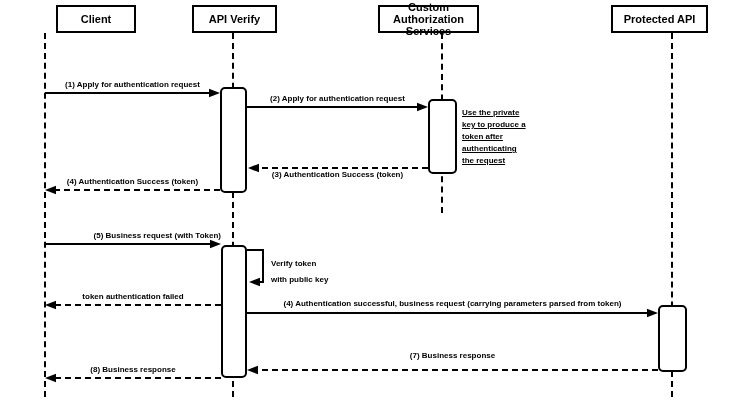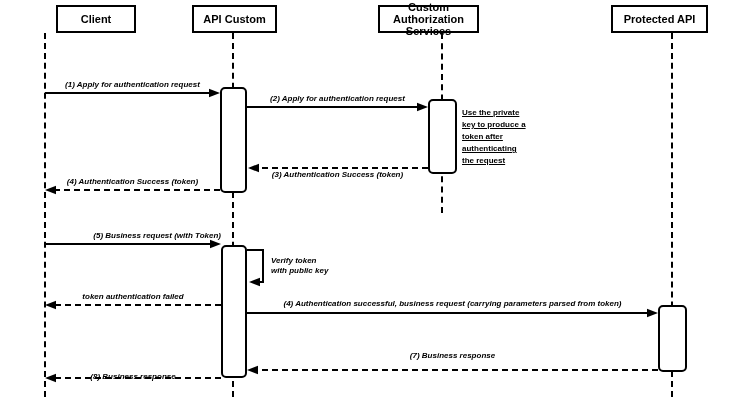--- a/index.html
+++ b/index.html
@@ -7,32 +7,32 @@
   .diagram{position:relative;width:738px;height:401px;background:#ffffff;overflow:hidden;
            font-family:"Liberation Sans",sans-serif;color:#000;}
   .actor{position:absolute;top:5px;height:28px;box-sizing:border-box;border:2px solid #000;
          background:#fff;display:flex;align-items:center;justify-content:center;text-align:center;
          font-size:11px;font-weight:bold;line-height:12px;z-index:2;}
   .lifeline{position:absolute;width:0;border-left:2px dashed #000;z-index:1;}
   .activation{position:absolute;box-sizing:border-box;border:2px solid #000;border-radius:5px;
               background:#fff;z-index:2;}
   .arrows{position:absolute;left:0;top:0;z-index:3;}
   .msg-label{position:absolute;font-size:8px;font-weight:bold;line-height:9px;text-align:center;
-             white-space:nowrap;z-index:4;font-style:italic;}
-  .msg-label.pre{white-space:pre-line;text-align:left;line-height:10px;}
+             white-space:nowrap;z-index:4;}
+  .msg-label.pre{white-space:pre-line;text-align:left;line-height:16px;}
   .note-text{position:absolute;font-size:8px;font-weight:bold;line-height:12px;text-align:left;
              white-space:pre-line;z-index:4;}
 </style>
 </head>
 <body>
 
 <div class="diagram">
 
   <div class="actor" style="left:21px;width:80px;margin-left:35px;">Client</div>
-  <div class="actor" style="left:192px;width:85px;">API Custom</div>
+  <div class="actor" style="left:192px;width:85px;">API Verify</div>
   <div class="actor" style="left:378px;width:101px;">Custom Authorization Services</div>
   <div class="actor" style="left:611px;width:97px;">Protected API</div>
 
   <div class="lifeline" style="left:44px;top:33px;height:364px;"></div>
   <div class="lifeline" style="left:232px;top:33px;height:364px;"></div>
   <div class="lifeline" style="left:441px;top:33px;height:180px;"></div>
   <div class="lifeline" style="left:671px;top:33px;height:364px;"></div>
 
   <div class="activation" style="left:220px;top:87px;width:27px;height:106px;"></div>
   <div class="activation" style="left:428px;top:99px;width:29px;height:75px;"></div>
@@ -75,21 +75,21 @@
   <div class="msg-label" style="left:45px;top:80px;width:175px;">(1) Apply for authentication request</div>
   <div class="msg-label" style="left:247px;top:94px;width:181px;">(2) Apply for authentication request</div>
   <div class="msg-label" style="left:247px;top:155px;width:181px;margin-top:15px;">(3) Authentication Success (token)</div>
   <div class="msg-label" style="left:45px;top:177px;width:175px;">(4) Authentication Success (token)</div>
   <div class="msg-label" style="left:45px;top:231px;width:176px;text-align:right;">(5) Business request (with Token)</div>
   <div class="msg-label pre" style="left:271px;top:256px;width:80px;">Verify token
 with public key</div>
   <div class="msg-label" style="left:45px;top:292px;width:176px;">token authentication failed</div>
   <div class="msg-label" style="left:247px;top:299px;width:411px;">(4) Authentication successful, business request (carrying parameters parsed from token)</div>
   <div class="msg-label" style="left:247px;top:351px;width:411px;">(7) Business response</div>
-  <div class="msg-label" style="left:45px;top:365px;width:176px;margin-top:7px;">(8) Business response</div>
+  <div class="msg-label" style="left:45px;top:365px;width:176px;">(8) Business response</div>
 
   <div class="note-text" style="left:462px;top:107px;width:80px;text-decoration:underline;">Use the private
 key to produce a
 token after
 authenticating
 the request</div>
 
 </div>
 
 </body></html>

